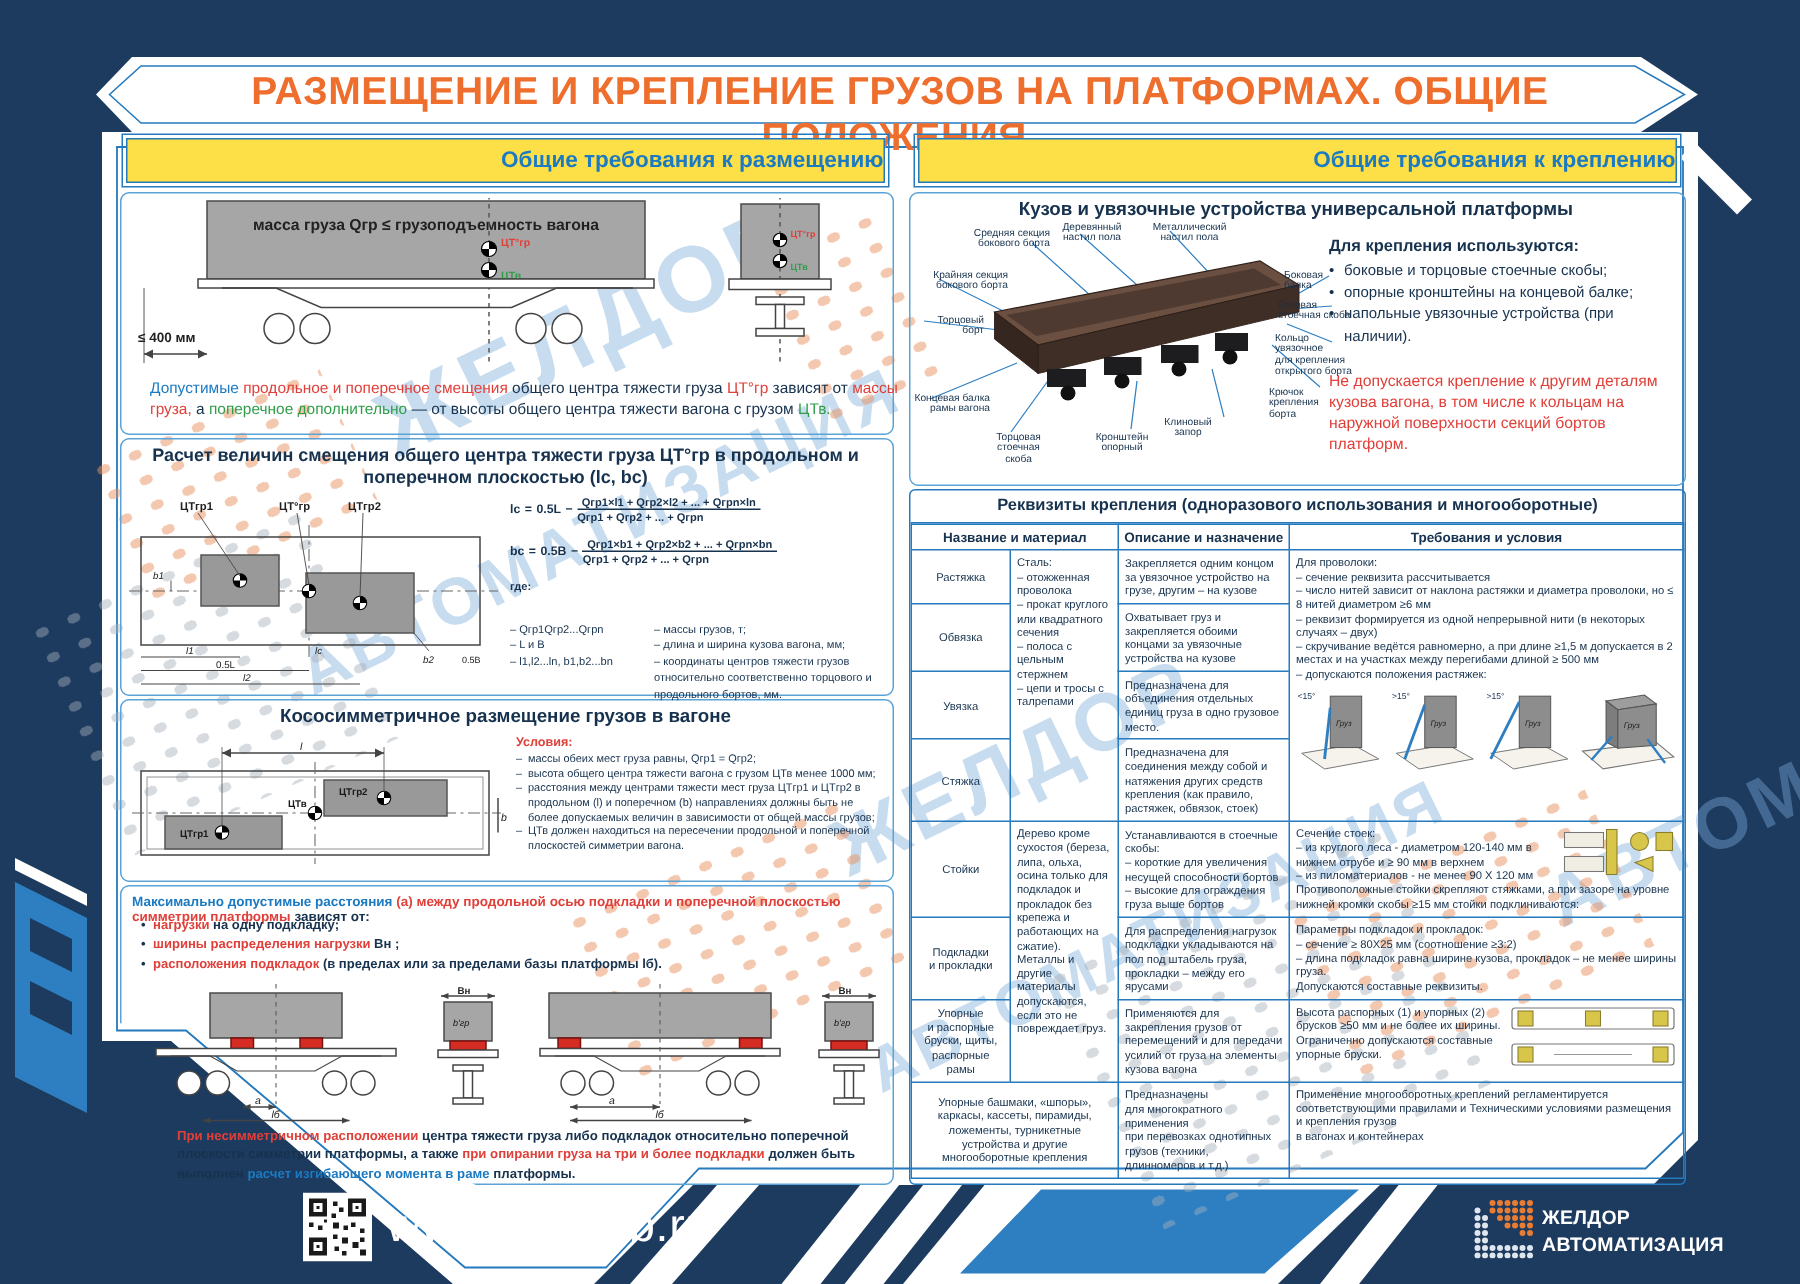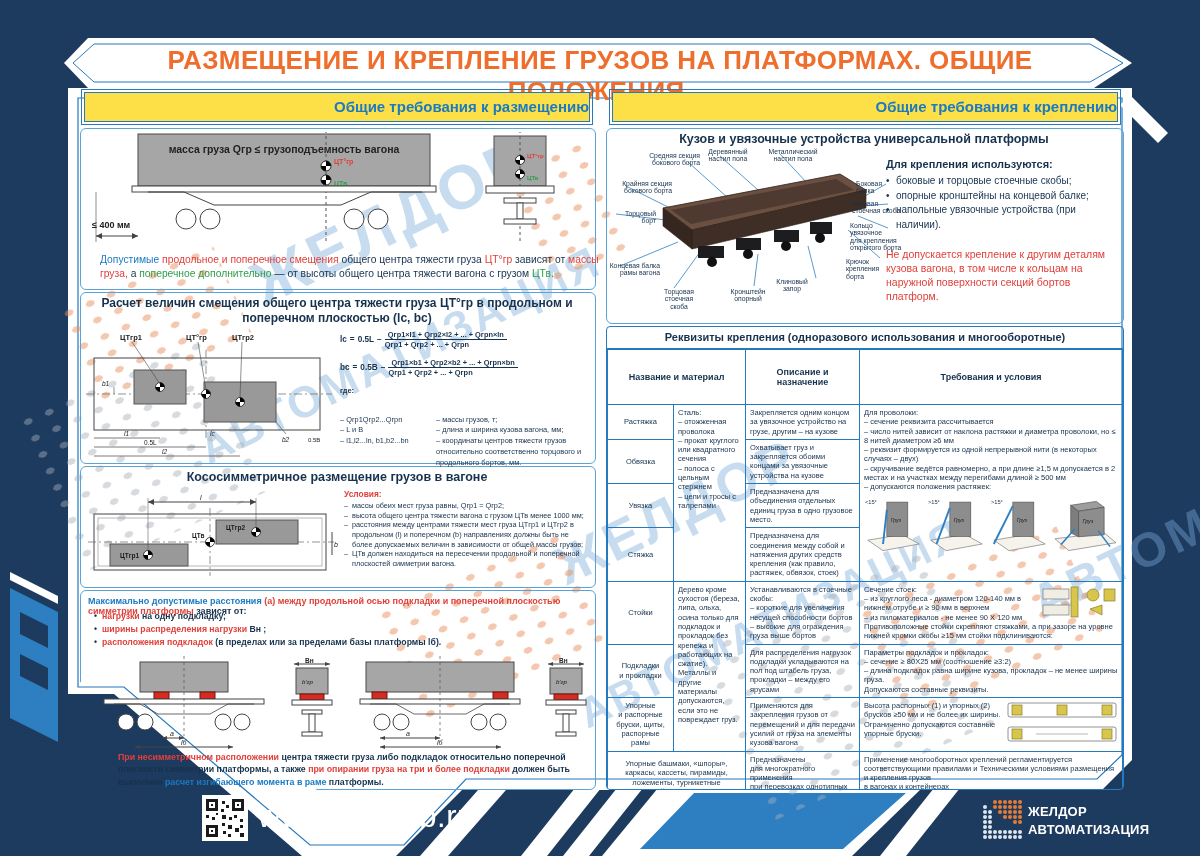--- a/index.html
+++ b/index.html
@@ -54,21 +54,21 @@
   ul.bulllist{list-style:none;margin:0;padding:0}
   ul.bulllist li{font-size:10px;line-height:1.45;padding-left:10px;position:relative}
   ul.bulllist li::before{content:"•";position:absolute;left:0}
   #r1warn{left:886px;top:248px;width:234px;font-size:10.5px;line-height:1.32;color:#e0403a;z-index:4}
   
   #tblwrap{left:606px;top:326px;width:516px;height:462px;border:1.5px solid #2579bd;border-radius:4px;
            overflow:hidden;z-index:3}
   #tbltitle{height:21px;line-height:21px;text-align:center;font-weight:700;font-size:11px;
             border-bottom:1.5px solid #2579bd}
   table.req{width:100%;height:437px;border-collapse:collapse;table-layout:fixed}
-  table.req th{font-size:9px;font-weight:700;border:1px solid #2579bd;padding:17px;text-align:center}
+  table.req th{font-size:9px;font-weight:700;border:1px solid #2579bd;padding:3px;text-align:center}
   table.req td{font-size:7.5px;border:1px solid #2579bd;padding:3px 4px;vertical-align:middle;line-height:1.24}
   .pre{white-space:pre-line}
   .cname{text-align:center;font-size:8.2px}
   .vtop{vertical-align:top!important}
   .angrow{display:flex;gap:4px;justify-content:space-between;margin-top:3px}
   .minir{float:right;display:flex;gap:3px;margin-left:3px;align-items:flex-end}
   
   #url{left:258px;top:795px;width:360px;font-size:31px;line-height:44px;color:#fff;letter-spacing:.5px;z-index:4}
   #logotext{left:1028px;top:803px;width:170px;font-size:13px;font-weight:700;color:#fff;line-height:1.35;
             letter-spacing:.2px;z-index:4}

